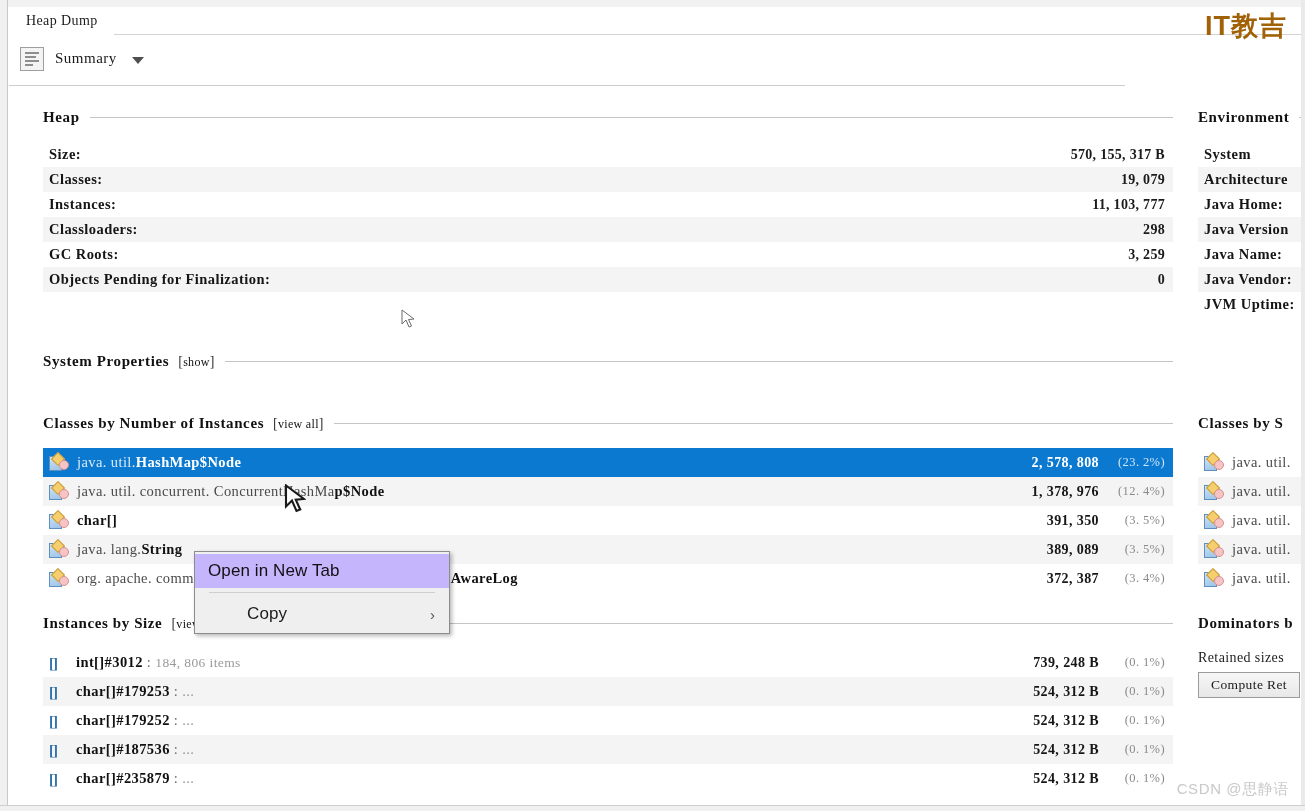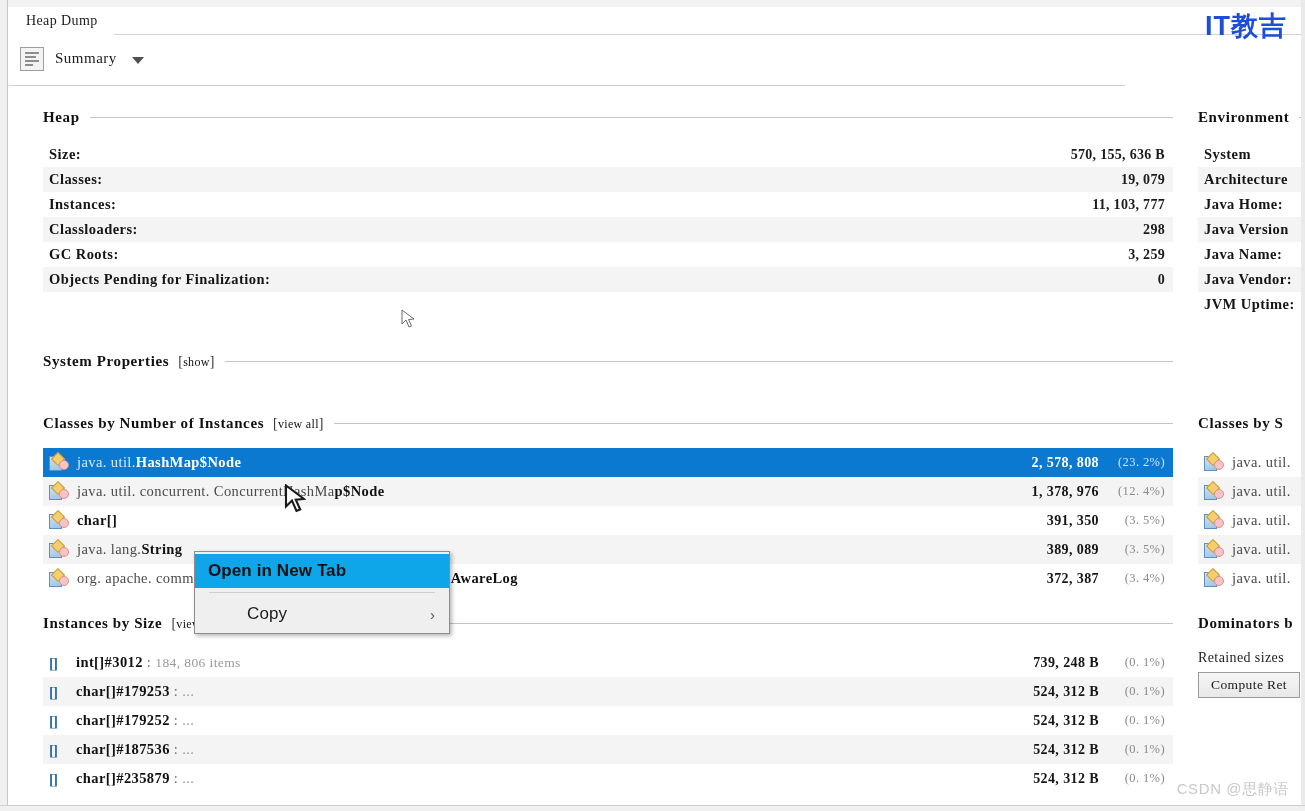--- a/index.html
+++ b/index.html
@@ -262,22 +262,22 @@
     position: relative;
     height: 34px;
     display: flex; align-items: center;
     padding-left: 52px;
     font-size: 17px;
     letter-spacing: 0.1px;
     font-family: "Liberation Sans", sans-serif;
     color: #1b1b1b;
   }
   .ctxitem.hl {
-    background: #0ea5e9;
-    font-weight: bold;
+    background: #c4b5fd;
+    font-weight: normal;
     color: #111;
     padding-left: 13px;
   }
   .ctxsep {
     height: 1px; background: #cfcfcf;
     margin: 4px 14px;
   }
   .ctxitem .subarrow {
     position: absolute; right: 14px; top: 50%;
     transform: translateY(-50%);
@@ -289,21 +289,21 @@
     position: absolute;
     width: 14px; height: 20px;
     pointer-events: none;
     z-index: 70;
   }
 
   
   .wm-top {
     position: absolute; right: 18px; top: 8px;
     font-size: 27px; font-weight: bold;
-    color: #1d4ed8;
+    color: #a16207;
     letter-spacing: 1px;
     font-family: "Liberation Sans", sans-serif;
     z-index: 5;
     user-select: none;
   }
   .wm-bottom {
     position: absolute; right: 16px; bottom: 12px;
     font-size: 15px;
     color: #c9c9c9;
     font-family: "Liberation Sans", sans-serif;
@@ -344,21 +344,21 @@
   <div class="content">
 
     <div class="section" style="left:17px; top:22px; width:1130px;">
       <div class="sec-head">
         <span>Heap</span>
         <span class="rule"></span>
       </div>
       <div class="kvtable" style="margin-top:16px;">
         <div class="kvrow odd">
           <span class="k">Size:</span>
-          <span class="v">570, 155, 636 B</span>
+          <span class="v">570, 155, 317 B</span>
         </div>
         <div class="kvrow even">
           <span class="k">Classes:</span>
           <span class="v">19, 079</span>
         </div>
         <div class="kvrow odd">
           <span class="k">Instances:</span>
           <span class="v">11, 103, 777</span>
         </div>
         <div class="kvrow even">

